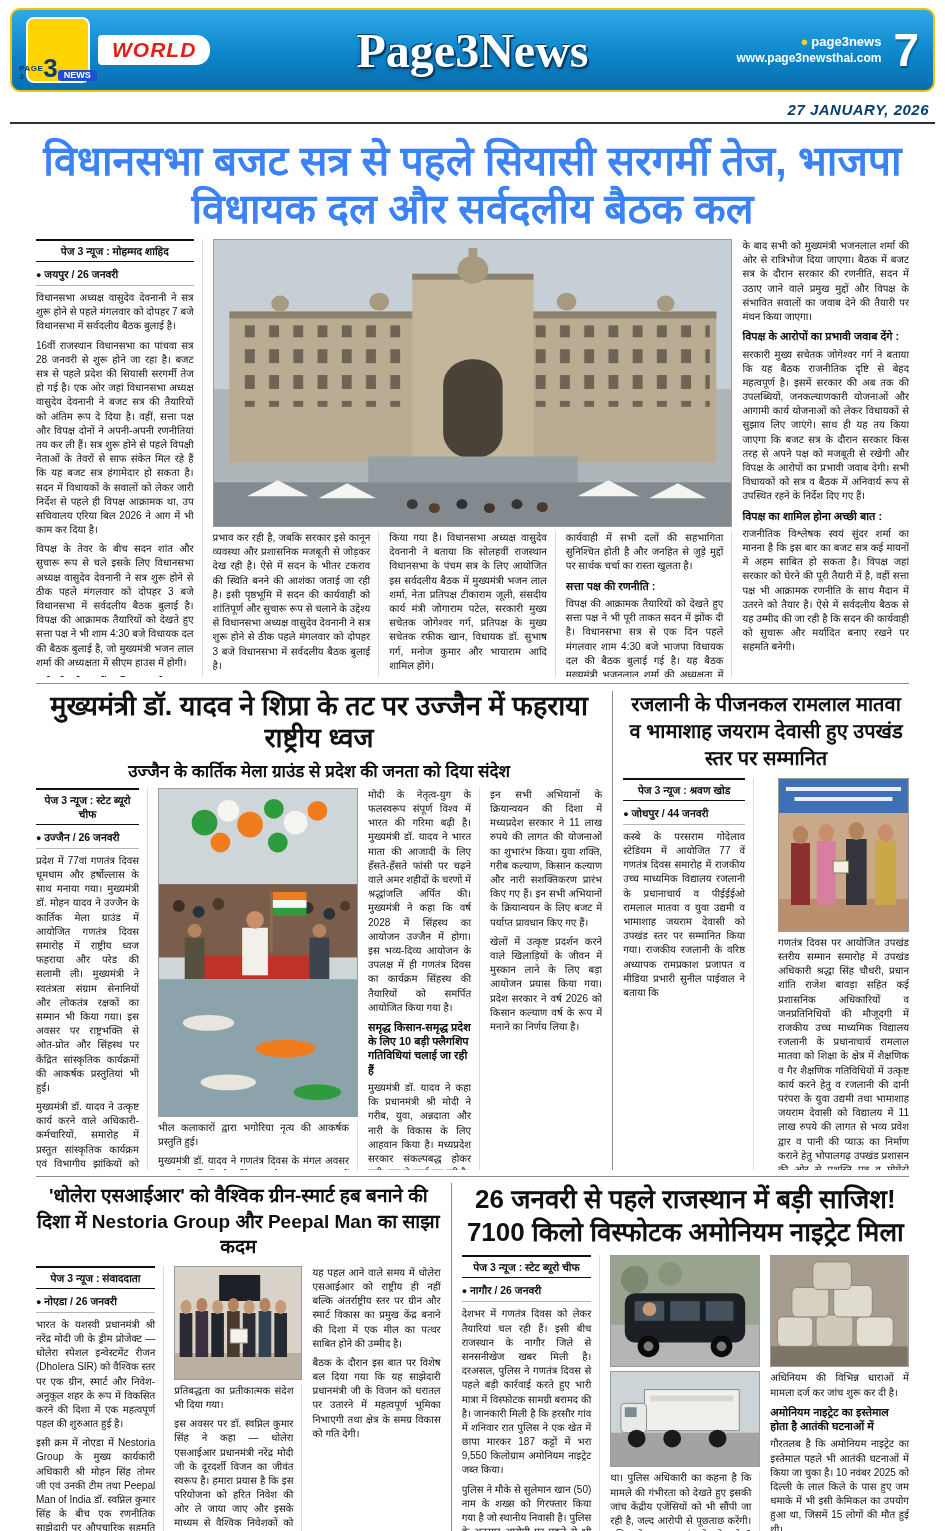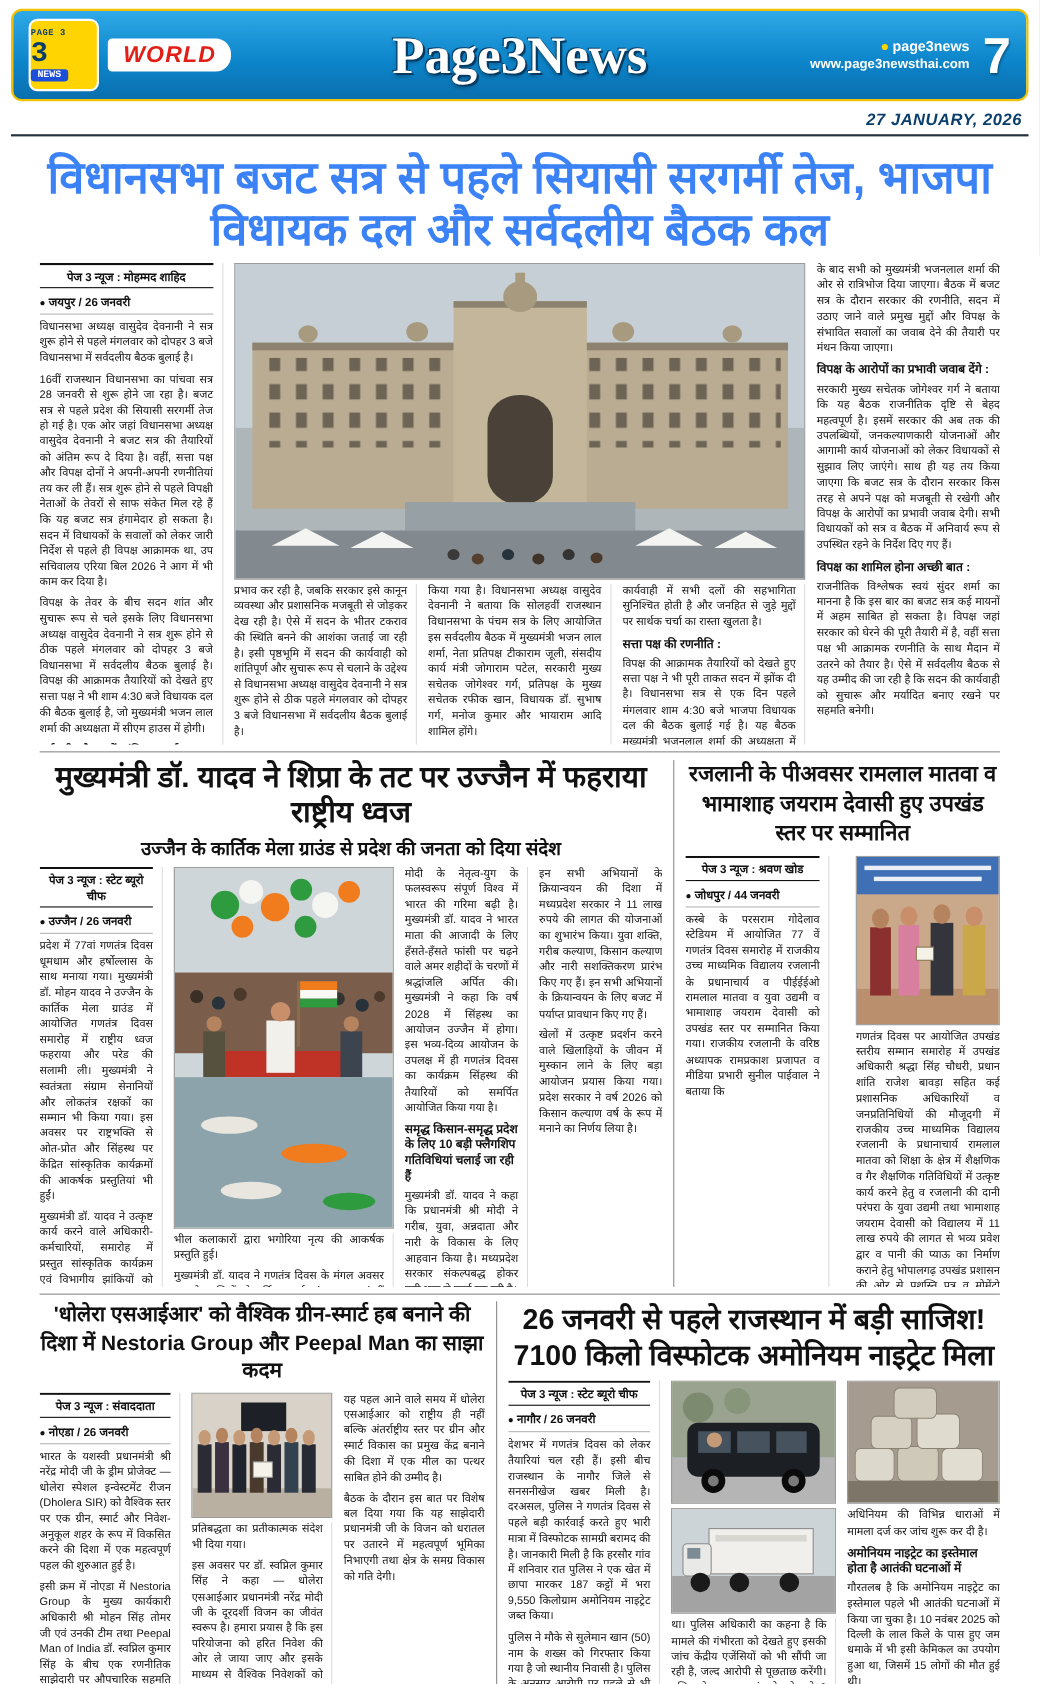--- a/index.html
+++ b/index.html
@@ -11,21 +11,21 @@
   
   .masthead {
     margin:8px 10px 0; height:84px; box-sizing:border-box;
     background:linear-gradient(180deg,#2fa9e6 0%,#0d86cc 55%,#0a6fae 100%);
     border:2px solid #f2c200; border-radius:10px;
     display:flex; align-items:center; padding:0 14px; gap:10px;
   }
   .mast-left { display:flex; align-items:center; gap:8px; width:240px; }
   .logo-box {
     width:60px; height:62px; background:#ffd400; border:2px solid #fff; border-radius:8px;
-    display:flex; flex-direction:column; align-items:flex-start; justify-content:center; line-height:1;font-family:Liberation Mono, monospace;
+    display:flex; flex-direction:row; align-items:flex-end; justify-content:center; line-height:1;
   }
   .logo-page3 { font-size:8px; font-weight:bold; color:#0a3e6b; letter-spacing:.5px; }
   .logo-three { font-size:26px; font-weight:800; color:#0a3e6b; }
   .logo-news { font-size:9px; font-weight:bold; color:#fff; background:#1d4ed8; padding:1px 6px; border-radius:3px; margin-top:2px; }
   .section-label {
     background:#fff; color:#e02017; font-weight:800; font-style:italic;
     font-size:21px; letter-spacing:1px; padding:3px 14px; border-radius:4px 14px 14px 4px;
   }
   .mast-title {
     flex:1; text-align:center; font-family:"Liberation Serif","DejaVu Serif",serif;
@@ -154,21 +154,21 @@
 
   <div class="content">
 
     <section>
       <h1 class="lead-headline">विधानसभा बजट सत्र से पहले सियासी सरगर्मी तेज, भाजपा विधायक दल और सर्वदलीय बैठक कल</h1>
       <div class="lead-body">
         <div class="col colr lead-c1">
           <div class="byline-box">पेज 3 न्यूज : मोहम्मद शाहिद</div>
           <div class="dateline"><span class="bullet">●</span> <span>जयपुर / 26 जनवरी</span></div>
           <div>
-              <div class="para">विधानसभा अध्यक्ष वासुदेव देवनानी ने सत्र शुरू होने से पहले मंगलवार को दोपहर 3 बजे विधानसभा में सर्वदलीय बैठक बुलाई है।</div>
+              <div class="para">विधानसभा अध्यक्ष वासुदेव देवनानी ने सत्र शुरू होने से पहले मंगलवार को दोपहर 7 बजे विधानसभा में सर्वदलीय बैठक बुलाई है।</div>
               <div class="para">16वीं राजस्थान विधानसभा का पांचवा सत्र 28 जनवरी से शुरू होने जा रहा है। बजट सत्र से पहले प्रदेश की सियासी सरगर्मी तेज हो गई है। एक ओर जहां विधानसभा अध्यक्ष वासुदेव देवनानी ने बजट सत्र की तैयारियों को अंतिम रूप दे दिया है। वहीं, सत्ता पक्ष और विपक्ष दोनों ने अपनी-अपनी रणनीतियां तय कर ली हैं। सत्र शुरू होने से पहले विपक्षी नेताओं के तेवरों से साफ संकेत मिल रहे हैं कि यह बजट सत्र हंगामेदार हो सकता है। सदन में विधायकों के सवालों को लेकर जारी निर्देश से पहले ही विपक्ष आक्रामक था, उप सचिवालय एरिया बिल 2026 ने आग में भी काम कर दिया है।</div>
               <div class="para">विपक्ष के तेवर के बीच सदन शांत और सुचारू रूप से चले इसके लिए विधानसभा अध्यक्ष वासुदेव देवनानी ने सत्र शुरू होने से ठीक पहले मंगलवार को दोपहर 3 बजे विधानसभा में सर्वदलीय बैठक बुलाई है। विपक्ष की आक्रामक तैयारियों को देखते हुए सत्ता पक्ष ने भी शाम 4:30 बजे विधायक दल की बैठक बुलाई है, जो मुख्यमंत्री भजन लाल शर्मा की अध्यक्षता में सीएम हाउस में होगी।</div>
               <div class="subhead">सर्वदलीय बैठक में शांति पर चर्चा :</div>
             </div>
         </div>
         <figure class="lead-photo">
           <svg viewBox="0 0 470 288" preserveAspectRatio="none" aria-hidden="true">
             <rect width="470" height="288" fill="#c6cfd6"></rect>
             <rect y="150" width="470" height="138" fill="#aeb6ba"></rect>
             <defs>
@@ -283,21 +283,21 @@
               <div class="para">मुख्यमंत्री डॉ. यादव ने कहा कि प्रधानमंत्री श्री मोदी ने गरीब, युवा, अन्नदाता और नारी के विकास के लिए आहवान किया है। मध्यप्रदेश सरकार संकल्पबद्ध होकर इसी भाव से कार्य कर रही है।</div>
             </div>
           <div class="col uj-c4">
               <div class="para">इन सभी अभियानों के क्रियान्वयन की दिशा में मध्यप्रदेश सरकार ने 11 लाख रुपये की लागत की योजनाओं का शुभारंभ किया। युवा शक्ति, गरीब कल्याण, किसान कल्याण और नारी सशक्तिकरण प्रारंभ किए गए हैं। इन सभी अभियानों के क्रियान्वयन के लिए बजट में पर्याप्त प्रावधान किए गए हैं।</div>
               <div class="para">खेलों में उत्कृष्ट प्रदर्शन करने वाले खिलाड़ियों के जीवन में मुस्कान लाने के लिए बड़ा आयोजन प्रयास किया गया। प्रदेश सरकार ने वर्ष 2026 को किसान कल्याण वर्ष के रूप में मनाने का निर्णय लिया है।</div>
             </div>
         </div>
       </section>
 
       <section class="jodhpur">
-        <h2>रजलानी के पीअवसर रामलाल मातवा व भामाशाह जयराम देवासी हुए उपखंड स्तर पर सम्मानित</h2>
+        <h2>रजलानी के पीजनकल रामलाल मातवा व भामाशाह जयराम देवासी हुए उपखंड स्तर पर सम्मानित</h2>
         <div class="jodh-body">
           <div class="col colr jo-c1">
             <div class="byline-box">पेज 3 न्यूज : श्रवण खोड</div>
             <div class="dateline"><span class="bullet">●</span> <span>जोधपुर / 44 जनवरी</span></div>
             <div>
                 <div class="para">कस्बे के परसराम गोदेलाव स्टेडियम में आयोजित 77 वें गणतंत्र दिवस समारोह में राजकीय उच्च माध्यमिक विद्यालय रजलानी के प्रधानाचार्य व पीईईईओ रामलाल मातवा व युवा उद्यमी व भामाशाह जयराम देवासी को उपखंड स्तर पर सम्मानित किया गया। राजकीय रजलानी के वरिष्ठ अध्यापक रामप्रकाश प्रजापत व मीडिया प्रभारी सुनील पाईवाल ने बताया कि</div>
               </div>
           </div>
           <figure class="jo-photo">
             <svg viewBox="0 0 150 152" preserveAspectRatio="none" aria-hidden="true">

